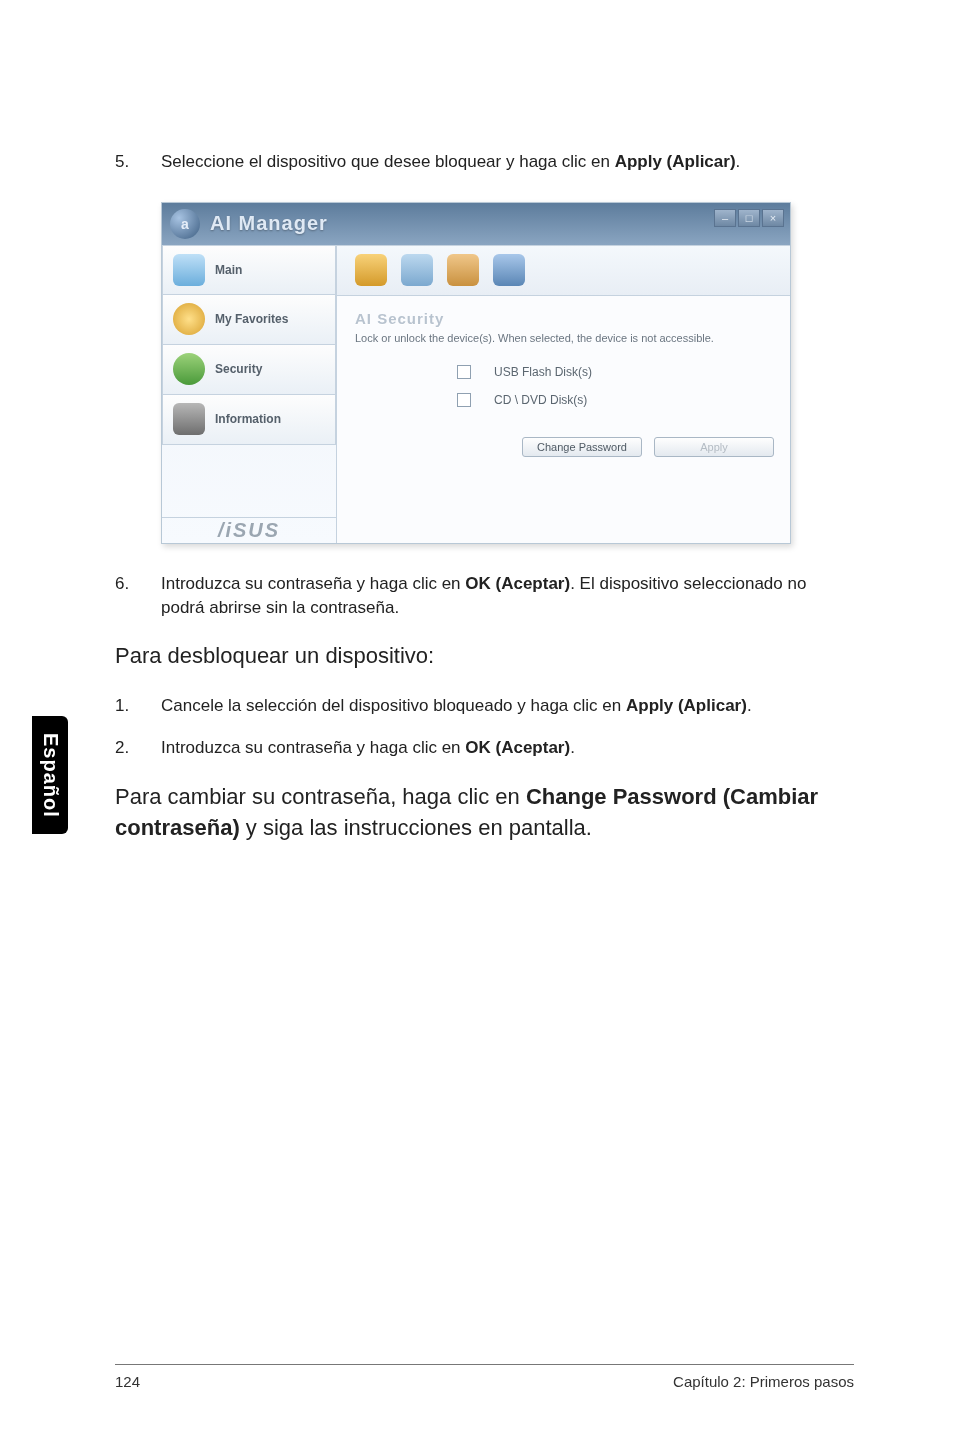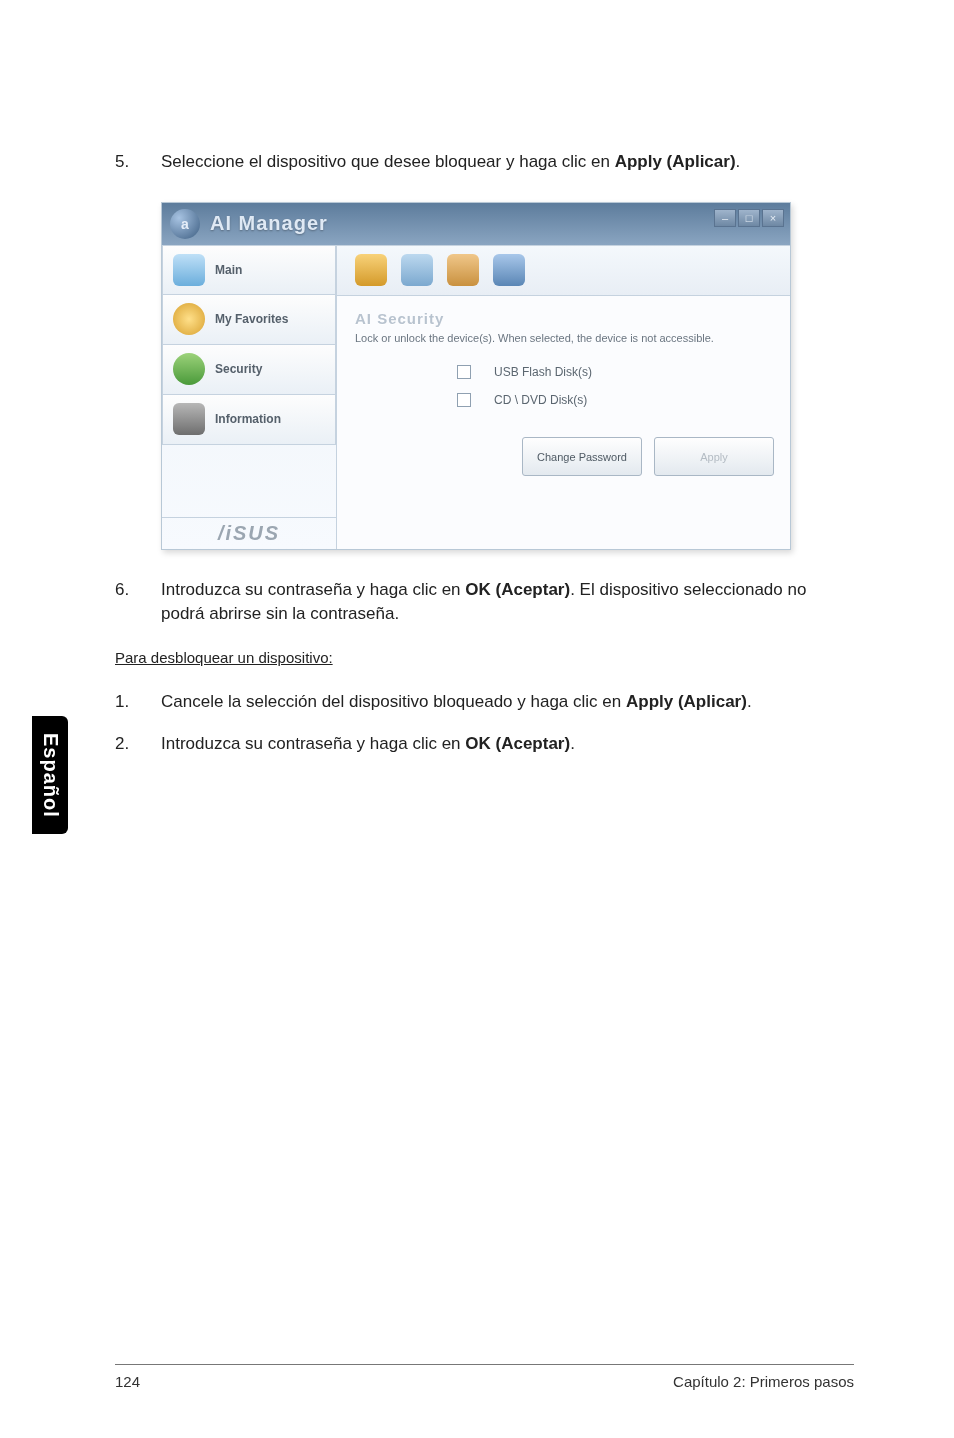--- a/index.html
+++ b/index.html
@@ -33,21 +33,21 @@
     letter-spacing: 1px;
   }
   .instr {
     display: flex;
     font-size: 17px;
     line-height: 1.4;
     margin-bottom: 18px;
   }
   .instr .num { width: 46px; flex-shrink: 0; }
   .instr .body { flex: 1; }
-  .para { font-size: 15px; line-height: 1.4; margin: 22px 0; text-decoration: underline; }
+  .para { font-size: 22px; line-height: 1.4; margin: 22px 0; }
 
   
   .shot-wrap {
     margin: 28px 0 28px 46px;
     display: flex;
     justify-content: flex-start;
   }
   .shot {
     width: 630px;
     border: 1px solid #b8c8d6;
@@ -112,21 +112,21 @@
     flex-shrink: 0;
     display:flex;align-items:center;justify-content:center;
     font-size:18px;
   }
   .ic-main { background: linear-gradient(#bfe0f7,#6baedc); }
   .ic-fav  { background: radial-gradient(circle,#ffe08a,#d8a02e); border-radius:50%; }
   .ic-sup  { background: linear-gradient(#9cd27a,#4a9a3a); border-radius:50%; }
   .ic-info { background: linear-gradient(#b7b7b7,#6e6e6e); }
   .navfill { height: 72px; }
   .brand {
-    height: 32px;
+    height: 26px;
     display:flex;align-items:center;justify-content:center;
     color:#9ba6b1; font-size:20px; font-style:italic; font-weight:bold;
     letter-spacing:2px;
     border-top:1px solid #c5d2df;
   }
   .content {
     flex: 1;
     border-left: 1px solid #c5d2df;
     border-top: 1px solid #c5d2df;
     background: #fbfcfe;
@@ -154,21 +154,21 @@
   .opts { padding: 14px 0 8px 120px; }
   .opt { display:flex; align-items:center; gap:23px; font-size:12px; color:#5b6670; margin-bottom:14px; }
   .cb {
     width:14px;height:14px;border:1px solid #8fa0b1;background:#fff;
   }
   .btnrow {
     display:flex; justify-content:flex-end; gap:12px;
     padding: 8px 16px 14px;
   }
   .btn {
-    min-width:120px; height:39px;
+    min-width:120px; height:20px;
     border:1px solid #a9b7c5;
     background: linear-gradient(#fefefe,#e3e9ef);
     font-size:11px; color:#4f5a64;
     display:flex;align-items:center;justify-content:center;
     border-radius:3px;
   }
   .btn.dis { color:#b4bcc4; }
 
   .footer {
     position: absolute;
@@ -269,20 +269,23 @@
     </div>
   </div>
 
   <div class="instr">
     <div class="num">2.</div>
     <div class="body">
       <span>Introduzca su contraseña y haga clic en </span><b>OK (Aceptar)</b><span>.</span>
     </div>
   </div>
 
+  <div class="para">
+    <span>Para cambiar su contraseña, haga clic en </span><b>Change Password (Cambiar contraseña)</b><span> y siga las instrucciones en pantalla.</span>
+  </div>
 
 </div>
 
 <div class="footer">
   <div class="foot-rule"></div>
   <div class="foot-line">
     <span>124</span>
     <span>Capítulo 2: Primeros pasos</span>
   </div>
 </div>

